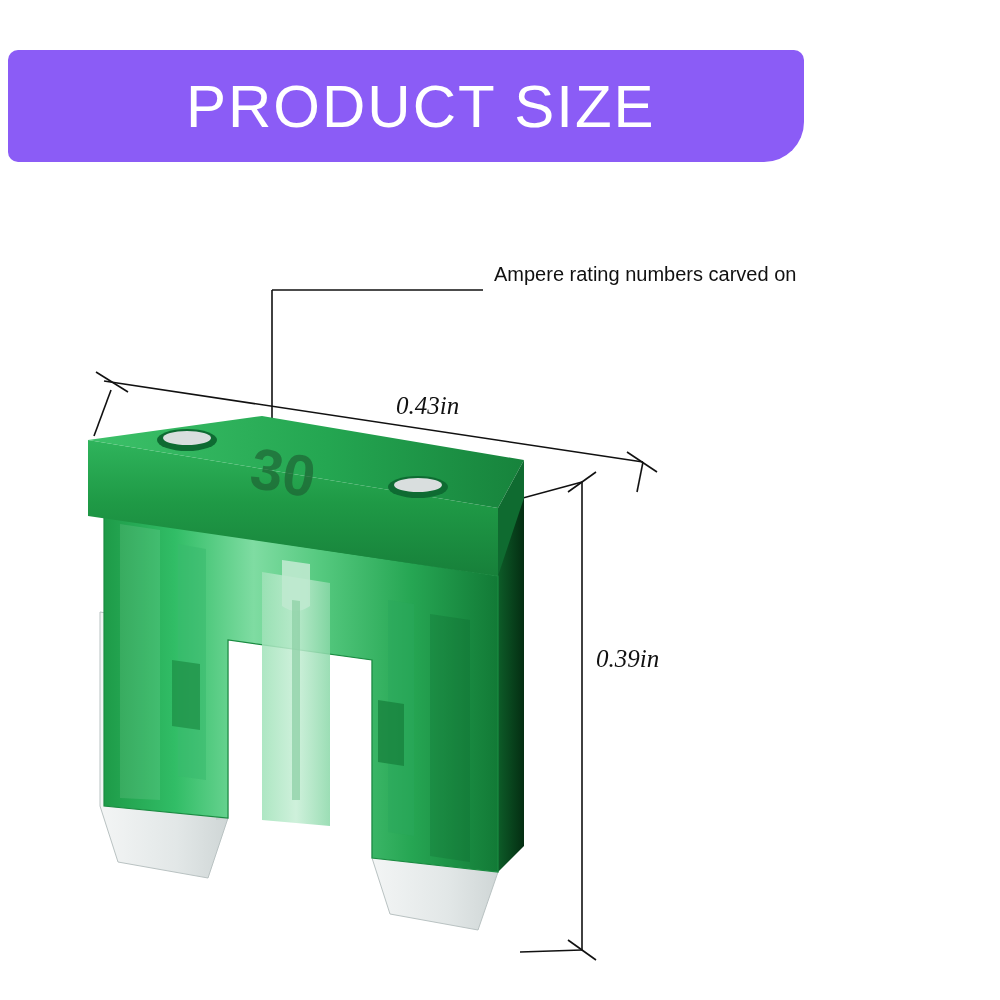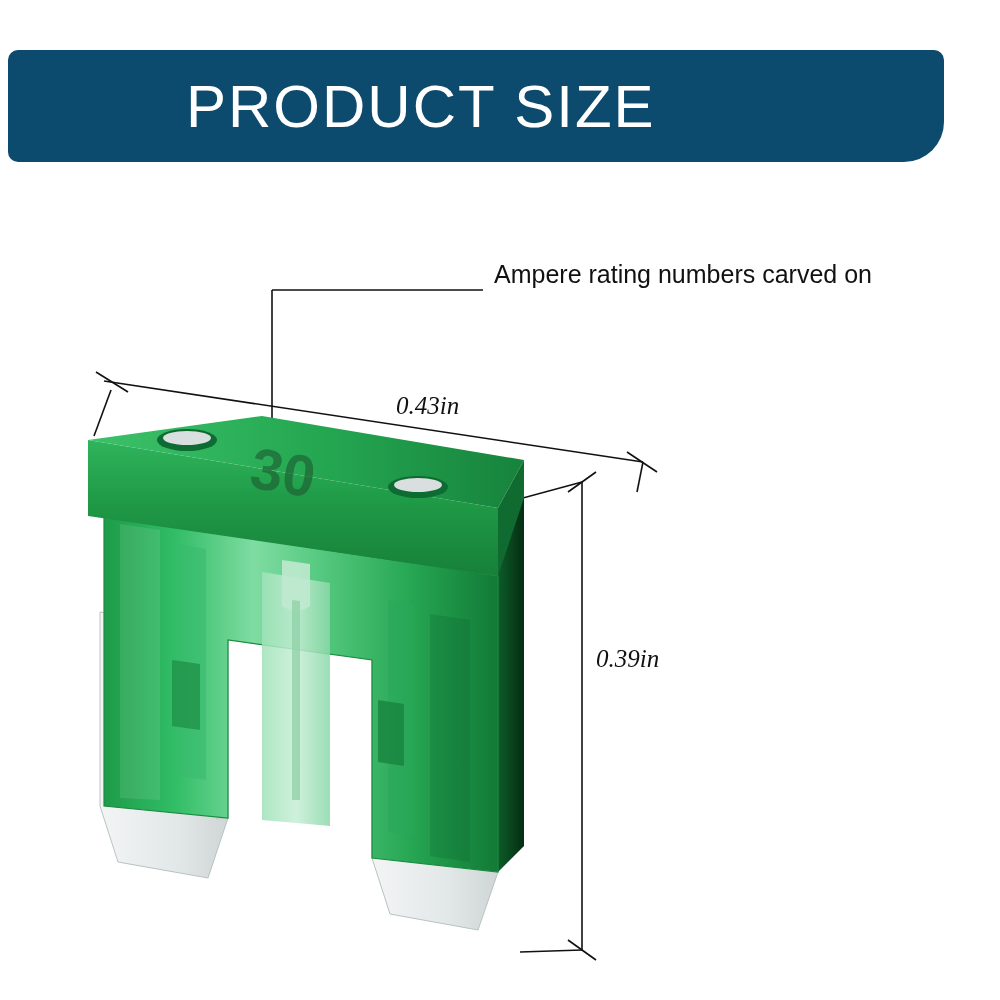--- a/index.html
+++ b/index.html
@@ -13,23 +13,23 @@
     position: relative;
     overflow: hidden;
     font-family: "Liberation Sans", sans-serif;
   }
 
   
   .banner {
     position: absolute;
     left: 8px;
     top: 50px;
-    width: 936px;
+    width: 796px;
     height: 112px;
-    background: #0c4a6e;
+    background: #8b5cf6;
     border-radius: 10px 10px 40px 10px;
     box-sizing: border-box;
   }
   .banner-inner {
     position: absolute;
     left: 178px;
     top: 0;
     right: 0;
     bottom: 0;
     display: flex;
@@ -44,21 +44,21 @@
     white-space: nowrap;
   }
 
   
   .annotation {
     position: absolute;
     left: 494px;
     top: 248px;
     width: 500px;
     color: #111111;
-    font-size: 25px;
+    font-size: 20px;
     line-height: 52px;
     font-family: "Liberation Sans", sans-serif;
   }
   .annotation .line { display: block; white-space: nowrap; }
 
   
   .dim-label {
     position: absolute;
     color: #111111;
     font-size: 25px;

